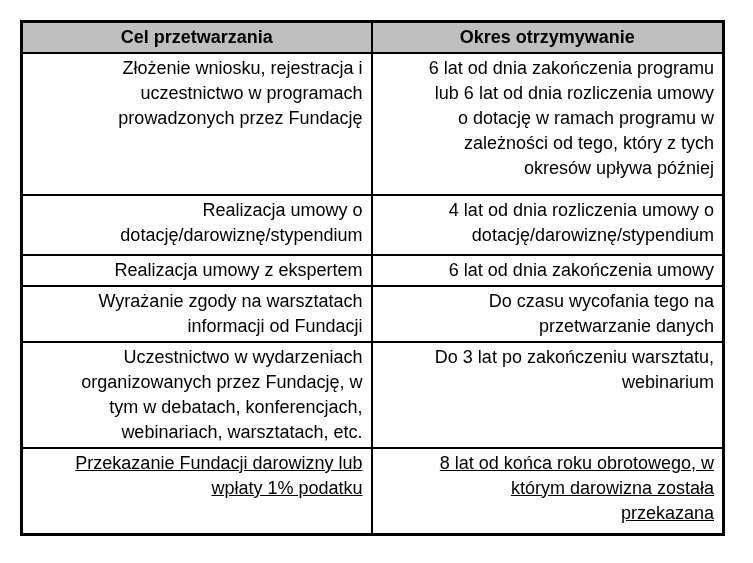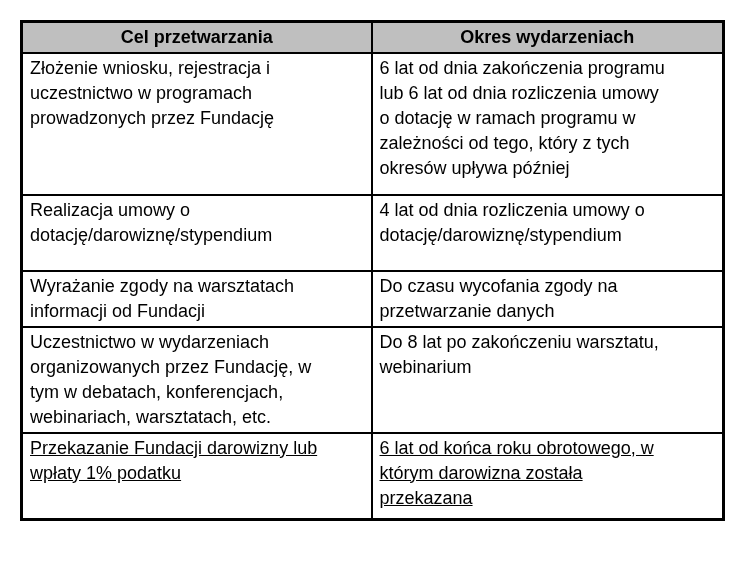--- a/index.html
+++ b/index.html
@@ -41,80 +41,84 @@
   }
   table.grid th {
     background: var(--header-bg);
     font-weight: bold;
     text-align: center;
     vertical-align: middle;
     padding: 1px 4px;
   }
   table.grid td {
     vertical-align: top;
-    text-align: left;
+    text-align: right;
     padding: 2px 8px 2px 7px;
     white-space: pre-line;
   }
   tr.hrow { height: 31px; }
   tr.r1 { height: 142px; }
-  tr.r2 { height: 76px; }
+  tr.r2 { height: 60px; }
   tr.r3 { height: 28px; }
   tr.r4 { height: 56px; }
   tr.r5 { height: 78px; }
   tr.r6 { height: 87px; text-decoration: underline; }
 </style>
 </head>
 <body>
 
 <div class="page">
   <table class="grid">
     <colgroup>
       <col style="width:350px">
       <col style="width:352px">
     </colgroup>
     <thead>
       <tr class="hrow">
         <th>Cel przetwarzania</th>
-        <th>Okres wydarzeniach</th>
+        <th>Okres otrzymywanie</th>
       </tr>
     </thead>
     <tbody>
       <tr class="r1">
         <td>Złożenie wniosku, rejestracja i
 uczestnictwo w programach
 prowadzonych przez Fundację</td>
         <td>6 lat od dnia zakończenia programu
 lub 6 lat od dnia rozliczenia umowy
 o dotację w ramach programu w
 zależności od tego, który z tych
 okresów upływa później</td>
       </tr>
       <tr class="r2">
         <td>Realizacja umowy o
 dotację/darowiznę/stypendium</td>
         <td>4 lat od dnia rozliczenia umowy o
 dotację/darowiznę/stypendium</td>
       </tr>
+      <tr class="r3">
+        <td>Realizacja umowy z ekspertem</td>
+        <td>6 lat od dnia zakończenia umowy</td>
+      </tr>
       <tr class="r4">
         <td>Wyrażanie zgody na warsztatach
 informacji od Fundacji</td>
-        <td>Do czasu wycofania zgody na
+        <td>Do czasu wycofania tego na
 przetwarzanie danych</td>
       </tr>
       <tr class="r5">
         <td>Uczestnictwo w wydarzeniach
 organizowanych przez Fundację, w
 tym w debatach, konferencjach,
 webinariach, warsztatach, etc.</td>
-        <td>Do 8 lat po zakończeniu warsztatu,
+        <td>Do 3 lat po zakończeniu warsztatu,
 webinarium</td>
       </tr>
       <tr class="r6">
         <td>Przekazanie Fundacji darowizny lub
 wpłaty 1% podatku</td>
-        <td>6 lat od końca roku obrotowego, w
+        <td>8 lat od końca roku obrotowego, w
 którym darowizna została
 przekazana</td>
       </tr>
     </tbody>
   </table>
 </div>
 
 </body></html>

